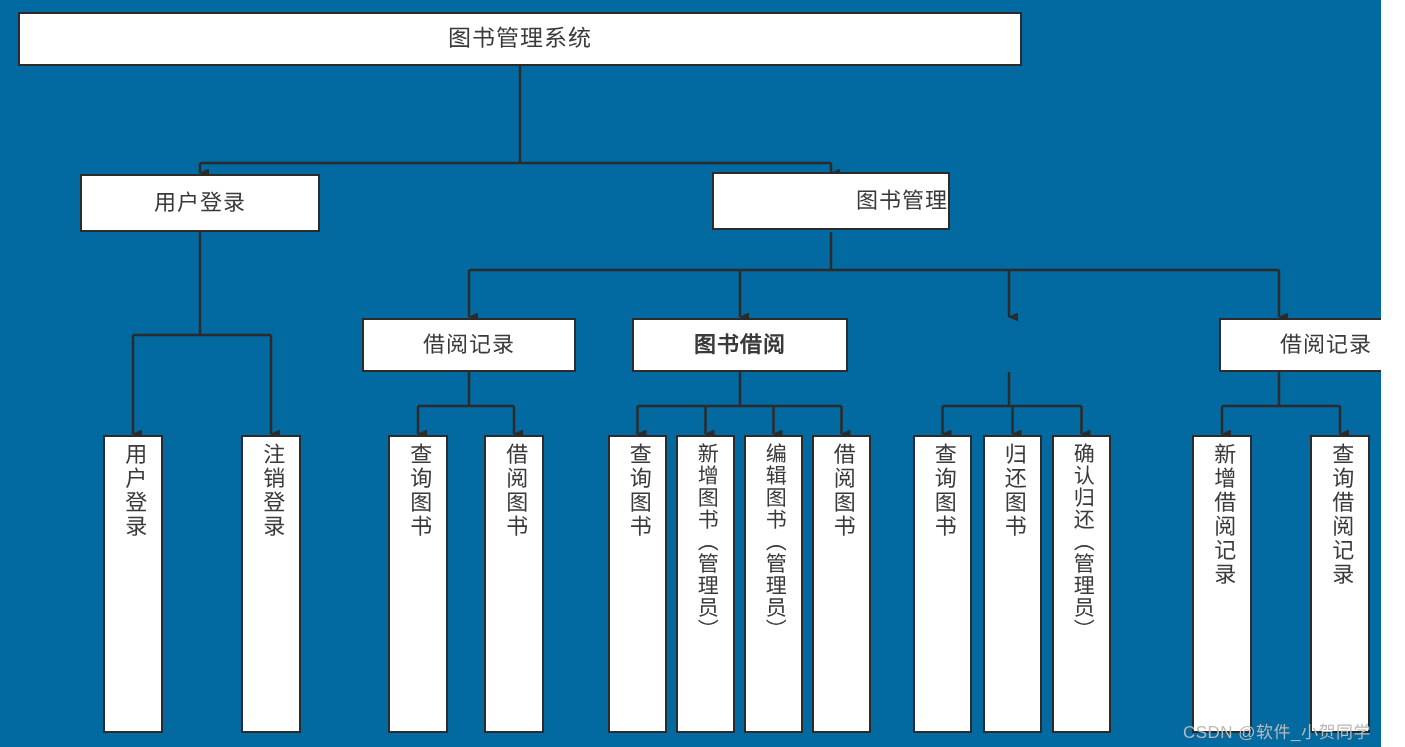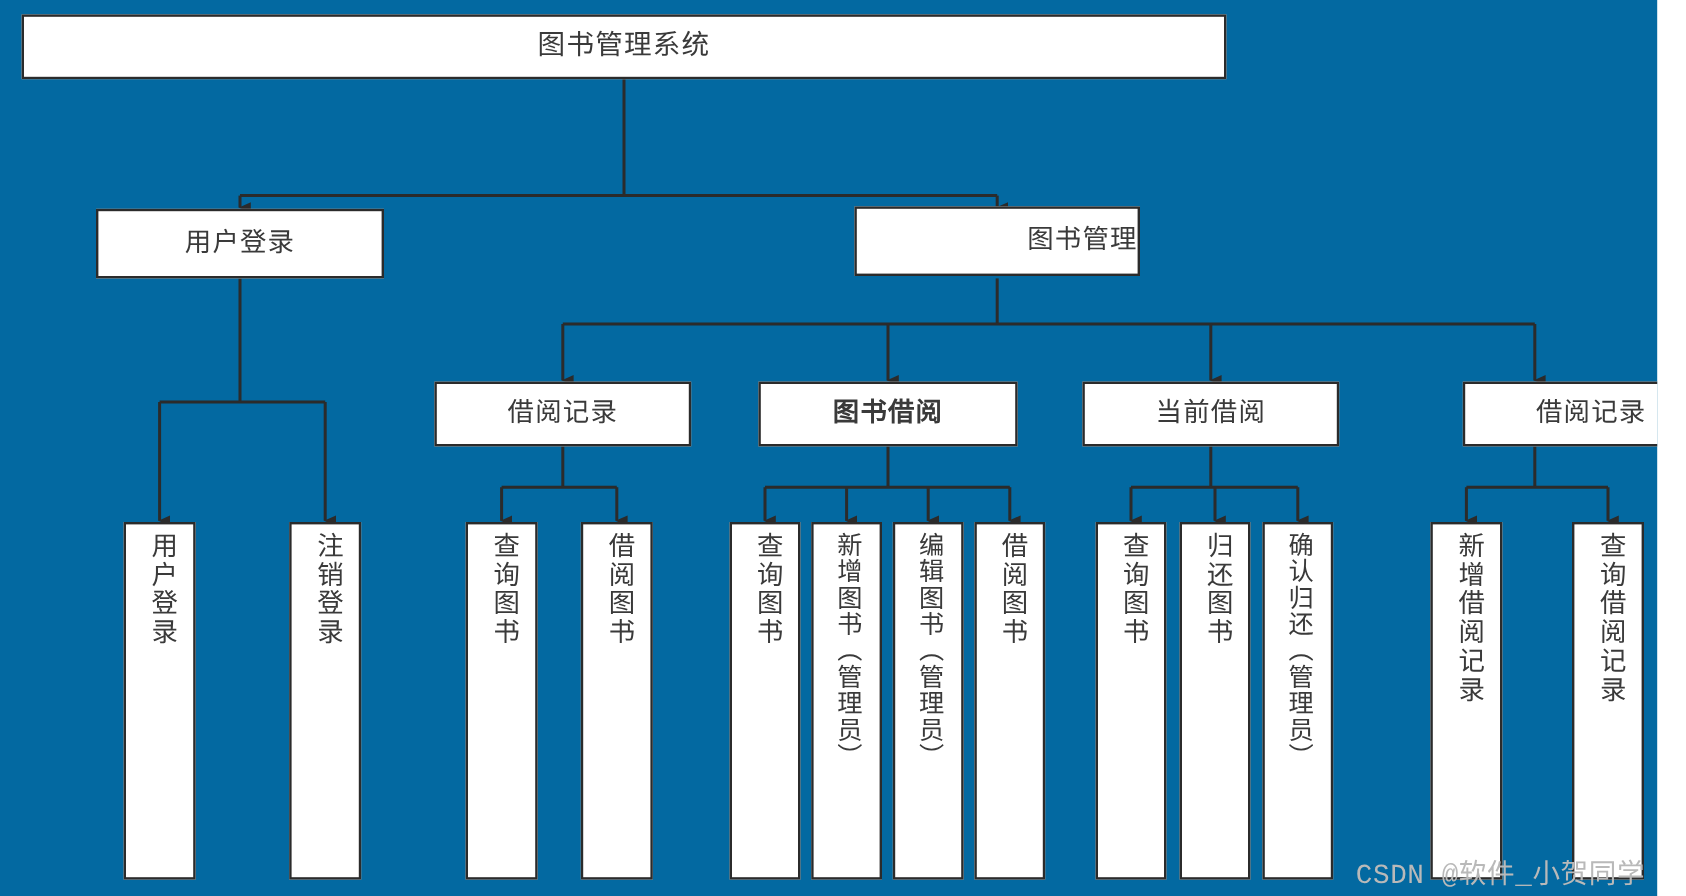--- a/index.html
+++ b/index.html
@@ -66,23 +66,23 @@
     white-space: nowrap;
   }
   .node.vert.tall-text .node-label {
     font-size: 21px;
     letter-spacing: 1px;
   }
   #watermark {
     position: absolute;
     right: 10px;
     bottom: 4px;
-    font-size: 23px;
+    font-size: 17px;
     color: #b9b9b9;
-    font-family: Liberation Mono, monospace;
+    font-family: Liberation Sans, sans-serif;
     white-space: nowrap;
     letter-spacing: 0.5px;
   }
 </style>
 </head>
 <body>
 
 <div id="diagram-root">
 
   <svg id="connector-layer" viewBox="0 0 1405 747" width="1405" height="747" xmlns="http://www.w3.org/2000/svg">
@@ -138,23 +138,20 @@
   <div class="node horiz" style="left: 712px; top: 172px; width: 238px; height: 58px; justify-content: flex-end;">
     <span class="node-label">图书管理</span>
   </div>
 
   <div class="node horiz" style="left: 362px; top: 318px; width: 214px; height: 54px;">
     <span class="node-label">借阅记录</span>
   </div>
   <div class="node horiz" style="left: 632px; top: 318px; width: 216px; height: 54px; font-weight: bold;">
     <span class="node-label">图书借阅</span>
   </div>
-  <div class="node horiz" style="left: 902px; top: 318px; width: 214px; height: 54px;">
-    <span class="node-label">当前借阅</span>
-  </div>
   <div class="node horiz" style="left: 1172px; top: 318px; width: 214px; height: 54px; margin-left: 47px;">
     <span class="node-label">借阅记录</span>
   </div>
 
   <div class="node vert" style="left: 103px; top: 435px; width: 60px; height: 298px;">
     <span class="node-label">用户登录</span>
   </div>
   <div class="node vert" style="left: 241px; top: 435px; width: 60px; height: 298px;">
     <span class="node-label">注销登录</span>
   </div>

